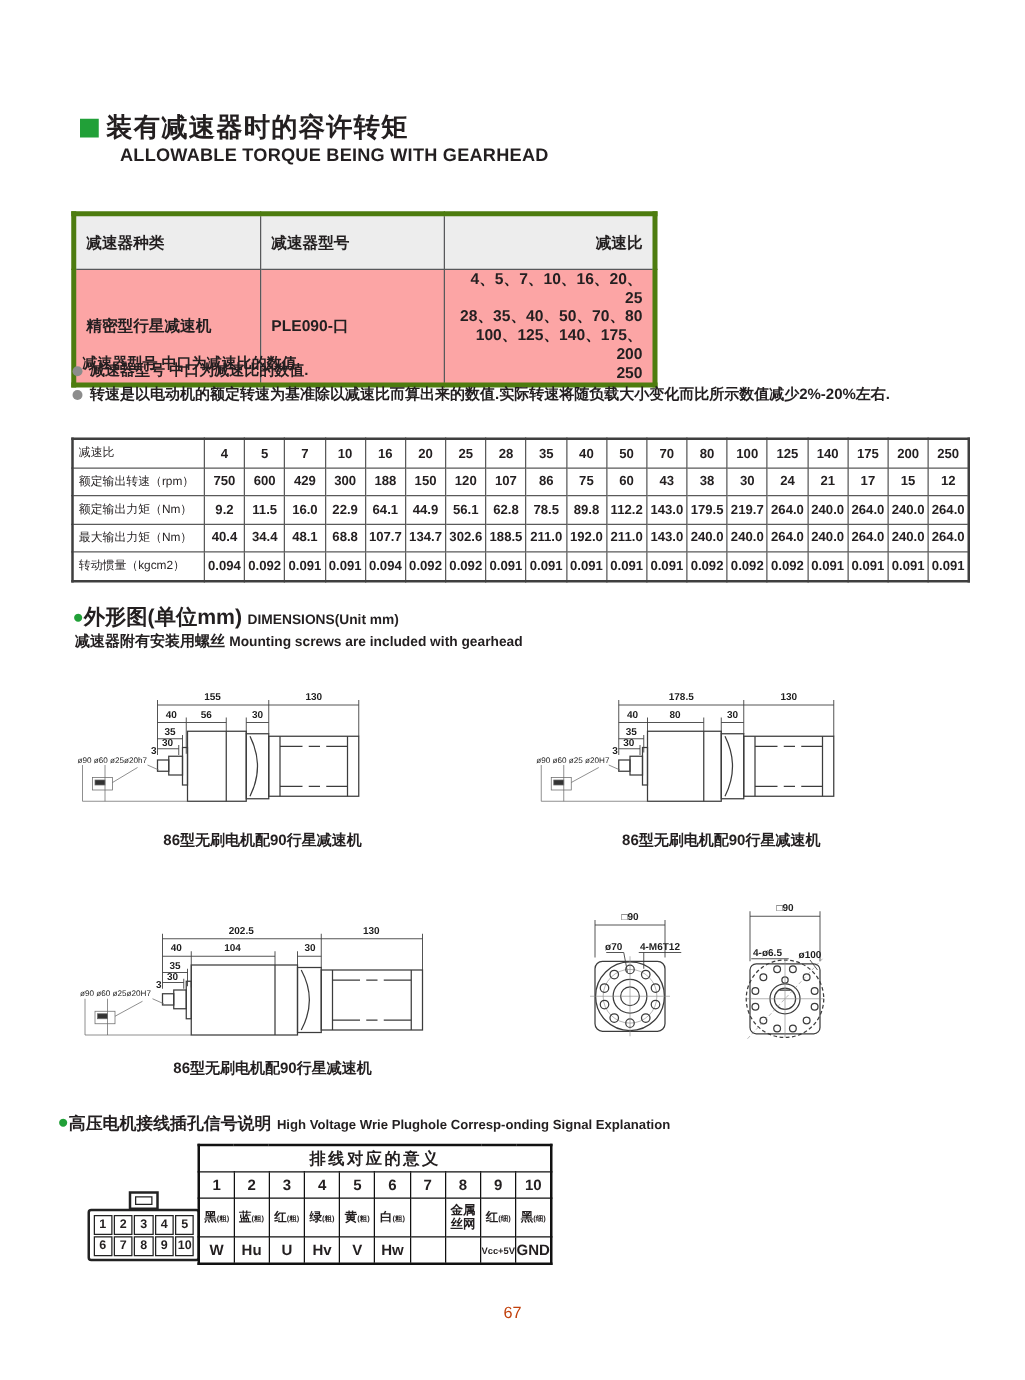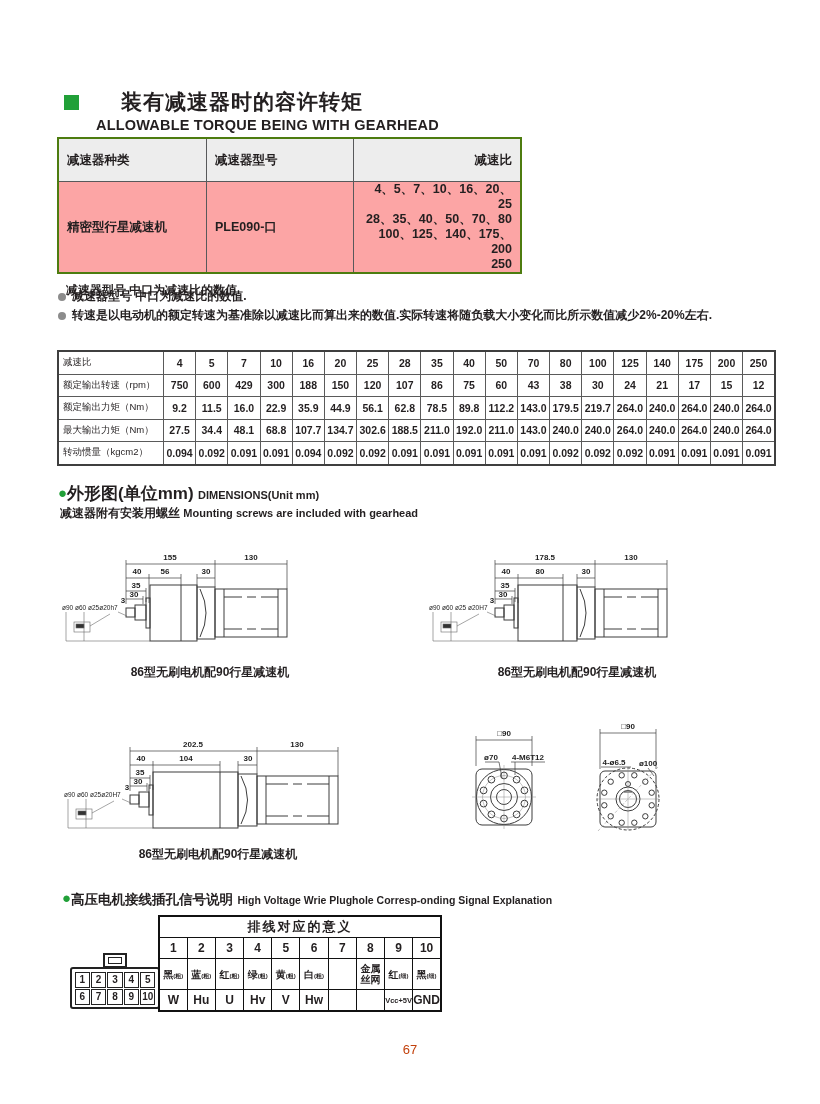--- a/index.html
+++ b/index.html
@@ -1,29 +1,29 @@
 <!DOCTYPE html>
 <html><head>
 <meta charset="utf-8">
 <style>
   html,body{margin:0;padding:0;background:#fff;}
   body{font-family:"Liberation Sans","DejaVu Sans",sans-serif;color:#231f20;}
   .page{position:relative;width:820px;height:1104px;background:#ffffff;overflow:hidden;}
 
   
   .title-block{position:absolute;left:64px;top:88px;}
-  .title-row{display:flex;align-items:center;gap:36px;}
+  .title-row{display:flex;align-items:center;}
   .green-sq{width:15px;height:15px;background:#21a038;display:inline-block;margin-right:6px;}
   .title-zh{font-size:21px;font-weight:bold;letter-spacing:1px;}
   .title-en{font-size:14.5px;font-weight:bold;margin-left:32px;margin-top:1px;letter-spacing:.2px;}
 
   
   .gh-table{position:absolute;left:57px;top:137px;width:411px;border-collapse:collapse;table-layout:fixed;}
   .gh-table td,.gh-table th{border:1px solid #58595b;font-size:12.5px;font-weight:bold;padding:0 8px;}
-  .gh-table{border:2px solid #4d7c0f;}
+  .gh-table{border:4px solid #4d7c0f;margin-top:32px;}
   .gh-table thead th{background:#ededed;height:42px;text-align:left;}
   .gh-table thead th.r{text-align:right;}
   .gh-table tbody td{height:74px;background:#fca5a5;vertical-align:middle;}
   .ratios{white-space:pre-line;text-align:right;font-size:11px;line-height:15px;}
   .gh-footnote{position:absolute;left:66px;top:258px;font-size:12px;font-weight:bold;margin-top:24px;}
 
   
   .notes{position:absolute;left:58px;top:287px;}
   .note-line{font-size:12px;font-weight:bold;line-height:19px;display:flex;align-items:center;}
   .note-bullet{width:8px;height:8px;border-radius:50%;background:#8c8c8c;display:inline-block;margin-right:6px;flex:0 0 auto;}
@@ -47,21 +47,21 @@
   .drawing .dim line{stroke-width:0.7;}
   .drawing text{fill:#1e1e1e;font-size:8px;font-weight:bold;text-anchor:middle;stroke:none;}
   .drawing .shaft-label{font-size:6.5px;text-anchor:start;font-weight:normal;}
   .drawing .aux line,.drawing .aux rect{stroke-width:0.6;stroke:#6a6a6a;}
   .drawing .blob{fill:#333;stroke:none;}
   .drawing .thin{stroke-width:0.5;stroke:#888;}
   .drawing .dash{stroke-dasharray:3,2;}
   .caption{position:absolute;width:260px;text-align:center;font-size:12px;font-weight:bold;}
 
   
-  .sig-head{position:absolute;left:62px;top:889px;}
+  .sig-head{position:absolute;left:46px;top:889px;}
   .sig-zh{font-size:13.5px;font-weight:bold;}
   .sig-en{font-size:10.5px;font-weight:bold;}
   .signal-table{position:absolute;left:158px;top:915px;width:284px;border-collapse:collapse;table-layout:fixed;border:2px solid #111;}
   .signal-table td{border:1px solid #111;text-align:center;padding:0;overflow:hidden;}
   .sig-title{height:20px;font-size:13px;font-weight:bold;letter-spacing:2px;}
   .sig-pins td{height:20px;font-size:12px;font-weight:bold;}
   .sig-colors td{height:30px;font-size:10px;font-weight:bold;line-height:1.1;}
   .sig-colors .paren{font-size:6px;}
   .sig-signals td{height:20px;font-size:12px;font-weight:bold;}
   .sig-signals td.sig-small{font-size:7.5px;}
@@ -166,39 +166,39 @@
           <td>17</td>
           <td>15</td>
           <td>12</td>
         </tr>
         <tr>
           <td class="spec-label">额定输出力矩（Nm）</td>
           <td>9.2</td>
           <td>11.5</td>
           <td>16.0</td>
           <td>22.9</td>
-          <td>35.9</td>
+          <td>64.1</td>
           <td>44.9</td>
           <td>56.1</td>
           <td>62.8</td>
           <td>78.5</td>
           <td>89.8</td>
           <td>112.2</td>
           <td>143.0</td>
           <td>179.5</td>
           <td>219.7</td>
           <td>264.0</td>
           <td>240.0</td>
           <td>264.0</td>
           <td>240.0</td>
           <td>264.0</td>
         </tr>
         <tr>
           <td class="spec-label">最大输出力矩（Nm）</td>
-          <td>27.5</td>
+          <td>40.4</td>
           <td>34.4</td>
           <td>48.1</td>
           <td>68.8</td>
           <td>107.7</td>
           <td>134.7</td>
           <td>302.6</td>
           <td>188.5</td>
           <td>211.0</td>
           <td>192.0</td>
           <td>211.0</td>

